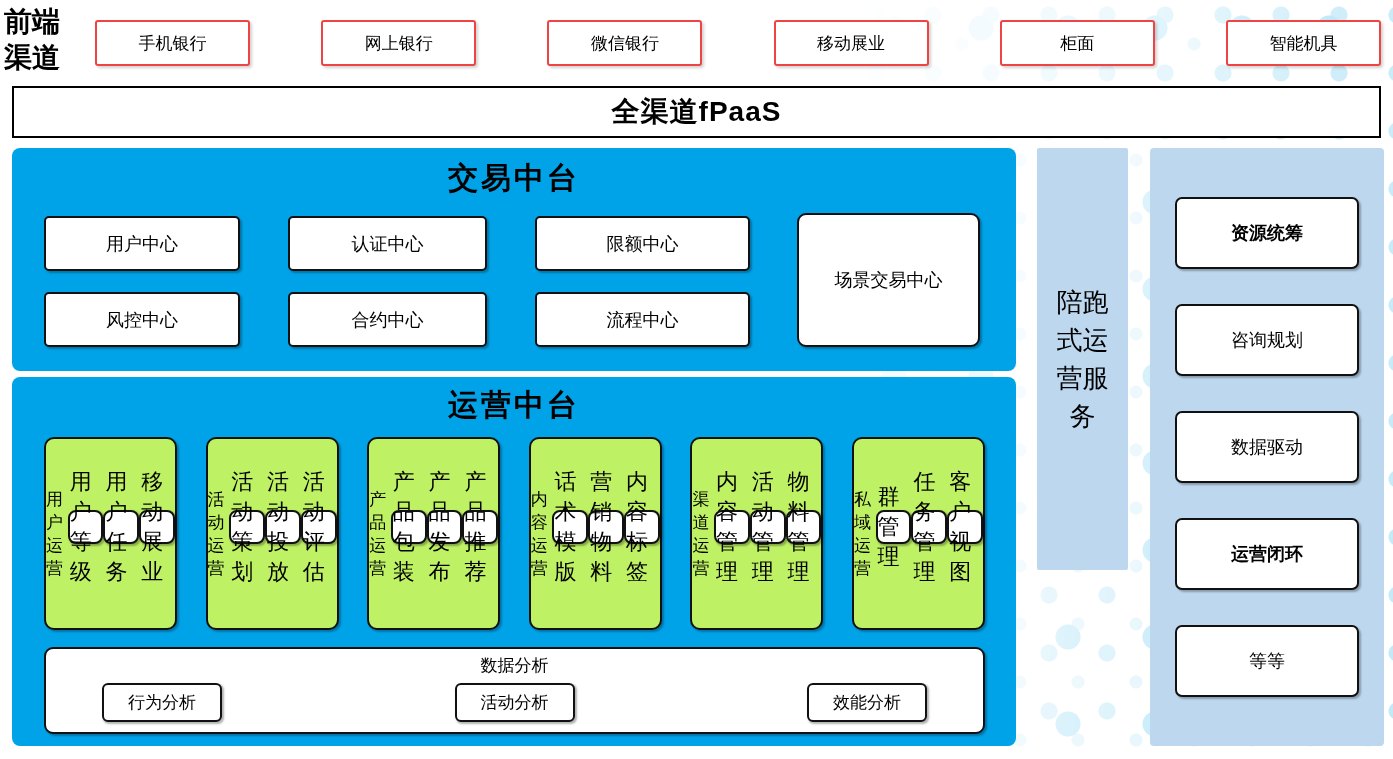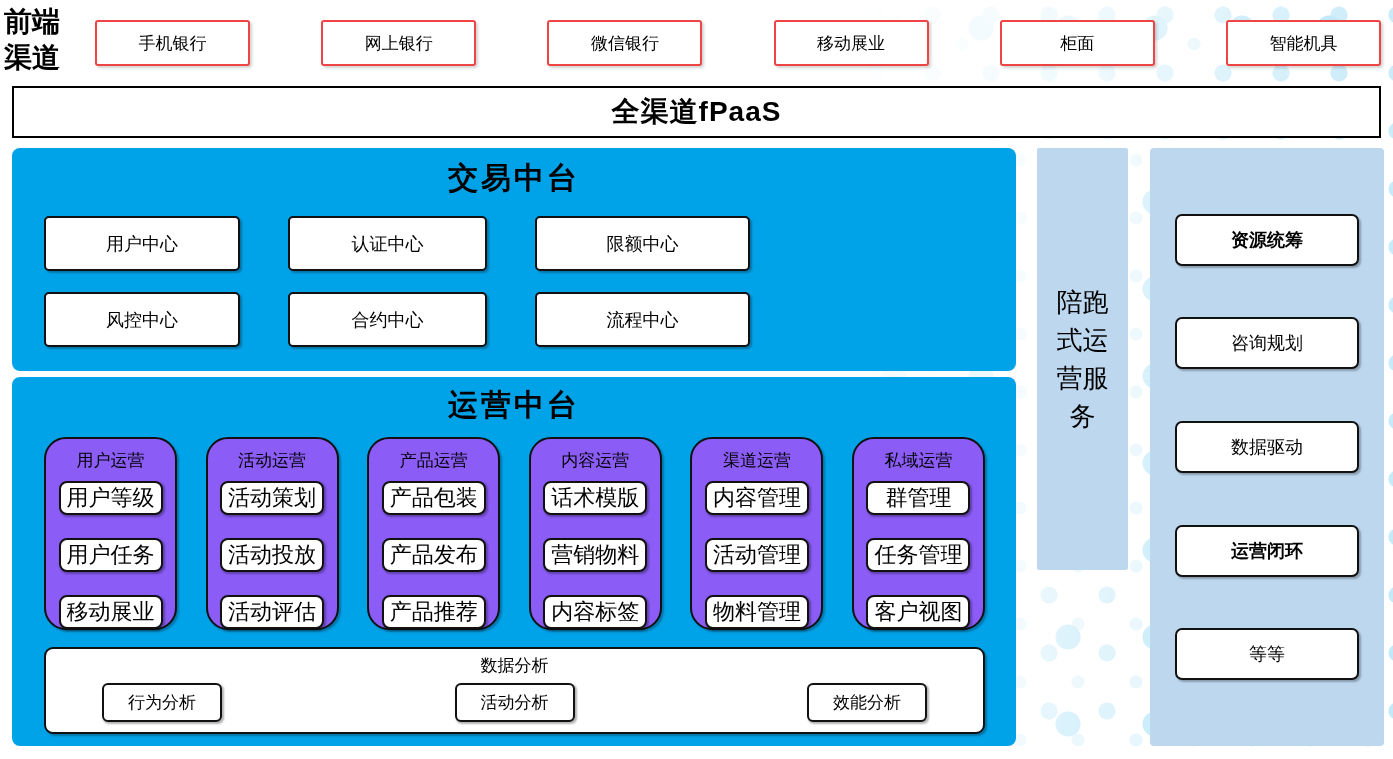--- a/index.html
+++ b/index.html
@@ -53,23 +53,23 @@
     background:#fff; border:2px solid #111; display:flex; align-items:center; justify-content:center;
     font-size:18px; box-shadow:2px 2px 2px rgba(0,0,0,.28);
   }
   .tx-box { height:55px; border-radius:5px; }
   .scene-box { width:183px; height:134px; margin-left:47px; margin-top:-3px; border-radius:9px; }
 
   .panel-op { left:12px; top:377px; width:1004px; height:369px; }
   .panel-op .panel-title { padding-top:8px; }
   .groups-row { display:flex; justify-content:space-between; padding:11px 31px 0 32px; }
   .group {
-    width:133px; height:193px; background:#8b5cf6; border:2px solid #111; border-radius:22px;
+    width:133px; height:193px; background:#bef264; border:2px solid #111; border-radius:10px;
     box-shadow:2px 2px 2px rgba(0,0,0,.28);
-    display:flex; flex-direction:column; align-items:center; padding-top:10px;
+    display:flex; flex-direction:row; align-items:center; padding-top:10px;
   }
   .group-label { font-size:17px; font-weight:500; margin-bottom:9px; }
   .group-box { width:104px; height:34px; border-radius:8px; font-size:22px; margin-bottom:23px;
     box-shadow:1.5px 1.5px 2px rgba(0,0,0,.3); }
 
   .analysis {
     margin:17px 31px 0 32px; height:87px; background:#fff; border:2px solid #111; border-radius:9px;
     box-shadow:2px 2px 2px rgba(0,0,0,.28);
   }
   .analysis-label { text-align:center; font-size:17px; padding-top:5px; }
@@ -82,21 +82,21 @@
     display:flex; align-items:center; justify-content:center;
   }
   .side-label {
     width:58px; font-size:26px; line-height:38px; font-weight:500; text-align:center;
     word-break:break-all;
   }
   .right-panel {
     left:1150px; top:148px; width:234px; height:598px; background:var(--lightblue); border-radius:4px;
     display:flex; flex-direction:column; align-items:center; justify-content:space-evenly; padding:14px 0;
   }
-  .service-box { width:184px; height:52px; border-radius:7px; font-size:18px; }
+  .service-box { width:184px; height:72px; border-radius:7px; font-size:18px; }
   .service-box.em { font-weight:bold; }
 </style>
 </head>
 <body>
 
 <div class="canvas" style="--accent:#00a2e8; --lightblue:#bdd7ee;">
 
   <div class="dot-field"></div>
 
   <div class="layer front-label">前端渠道</div>
@@ -115,20 +115,21 @@
     <div class="panel-title">交易中台</div>
     <div class="tx-content">
       <div class="tx-grid">
         <div class="white-box tx-box">用户中心</div>
         <div class="white-box tx-box">认证中心</div>
         <div class="white-box tx-box">限额中心</div>
         <div class="white-box tx-box">风控中心</div>
         <div class="white-box tx-box">合约中心</div>
         <div class="white-box tx-box">流程中心</div>
       </div>
+      <div class="white-box scene-box">场景交易中心</div>
     </div>
   </div>
 
   <div class="layer blue-panel panel-op">
     <div class="panel-title">运营中台</div>
 
     <div class="groups-row">
       <div class="group">
         <div class="group-label">用户运营</div>
         <div class="white-box group-box">用户等级</div>

